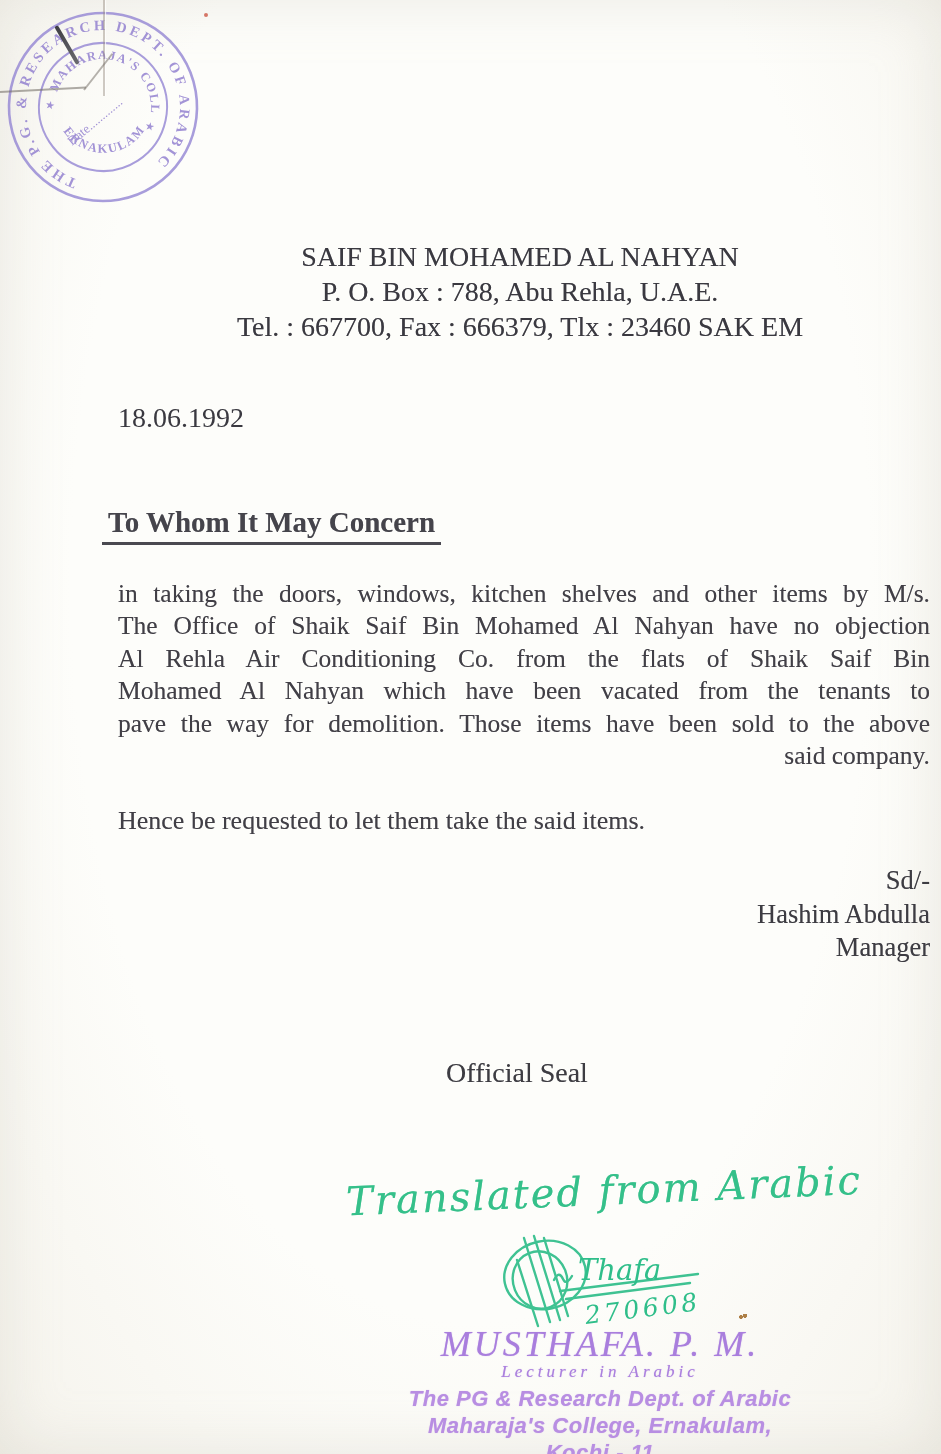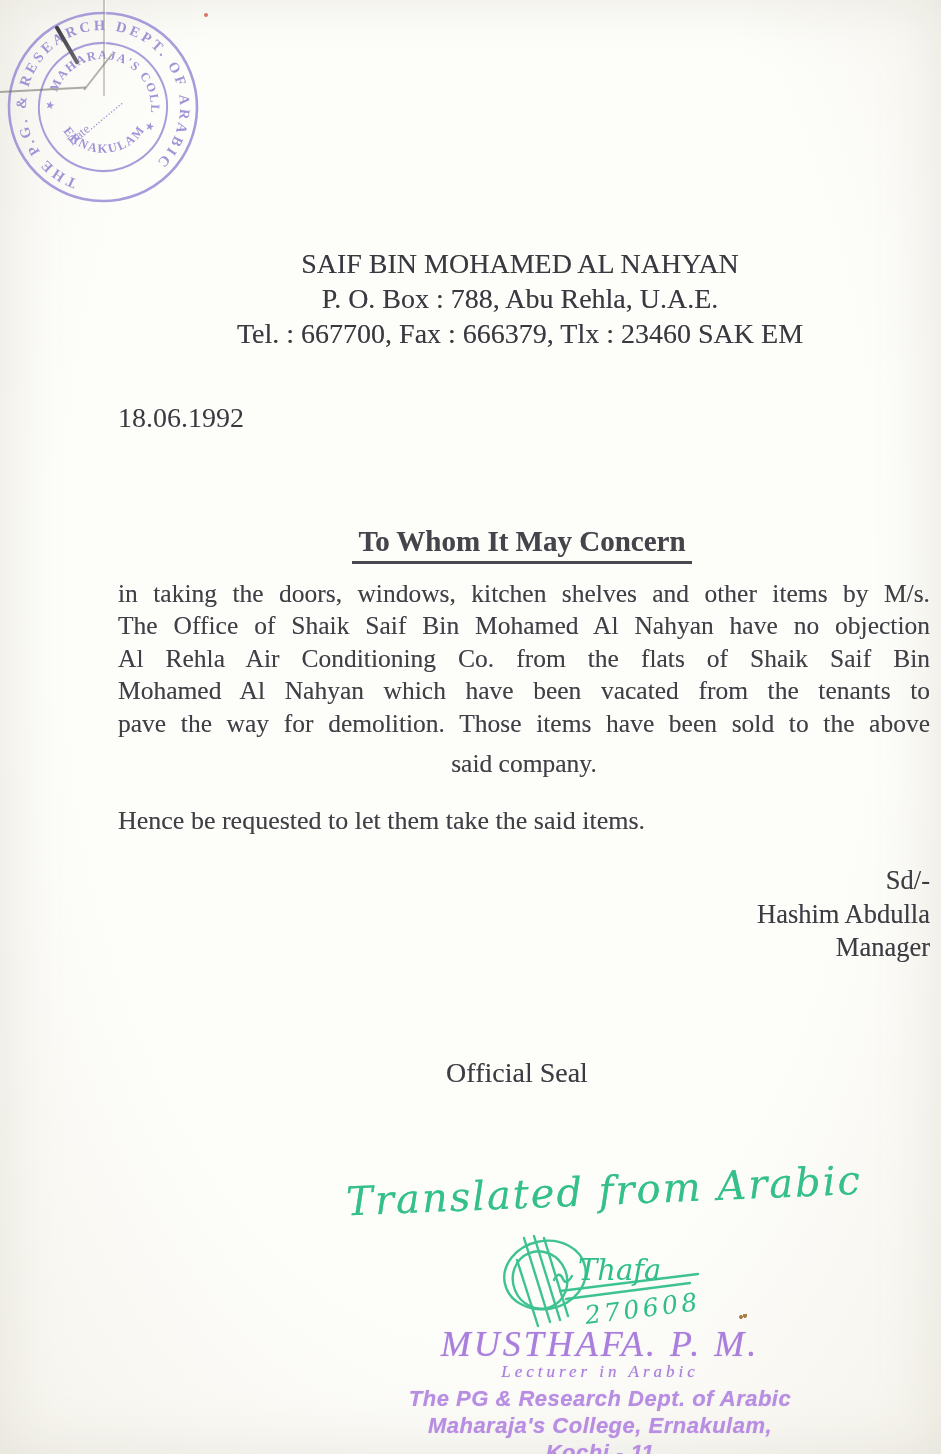--- a/index.html
+++ b/index.html
@@ -10,32 +10,32 @@
     background:#fcfbf7;
     background-image:radial-gradient(ellipse at 50% 40%, #fdfdfa 60%, #f5f3ec 100%);
     box-shadow:inset 0 0 60px rgba(190,185,172,.28);
     overflow:hidden;
     font-family:"Liberation Serif","DejaVu Serif",serif;
     color:#3f3e44;
   }
   .abs{position:absolute;}
 
   
-  .letterhead{left:99px;top:246px;width:842px;text-align:center;
+  .letterhead{left:99px;top:239px;width:842px;text-align:center;
     font-size:28px;line-height:35px;color:#3a3940;
     text-shadow:0 0 .6px rgba(60,60,70,.45);}
   .dateline{left:118px;top:402px;font-size:28px;color:#3a3940;}
-  .title{left:102px;top:525px;width:840px;text-align:center;}
+  .title{left:102px;top:506px;width:840px;text-align:left;}
   .title span{display:inline-block;font-size:29px;font-weight:bold;
     color:#45444b;border-bottom:3px solid #4a4950;padding:0 6px 3px 6px;
     text-shadow:0 0 .6px rgba(60,60,70,.4);}
   .bodytext{left:118px;top:578px;width:812px;font-size:25.5px;
     line-height:32.4px;color:#413f46;text-shadow:0 0 .5px rgba(60,60,70,.4);}
   .bodytext .jline{text-align:justify;text-align-last:justify;}
-  .bodytext .lastline{text-align:center;margin-top:8px;}
+  .bodytext .lastline{text-align:right;}
   .hence{left:118px;top:806px;font-size:26px;color:#413f46;
     text-shadow:0 0 .5px rgba(60,60,70,.4);}
   .sigblock{left:385px;top:864px;width:545px;text-align:right;
     font-size:26.5px;line-height:33.5px;color:#3d3c42;
     text-shadow:0 0 .5px rgba(60,60,70,.4);}
   .sealcaption{left:97px;top:1057px;width:840px;text-align:center;
     font-size:28px;color:#3d3c42;text-shadow:0 0 .5px rgba(60,60,70,.4);}
 
   
   .hw-note{left:346px;top:1168px;width:500px;

